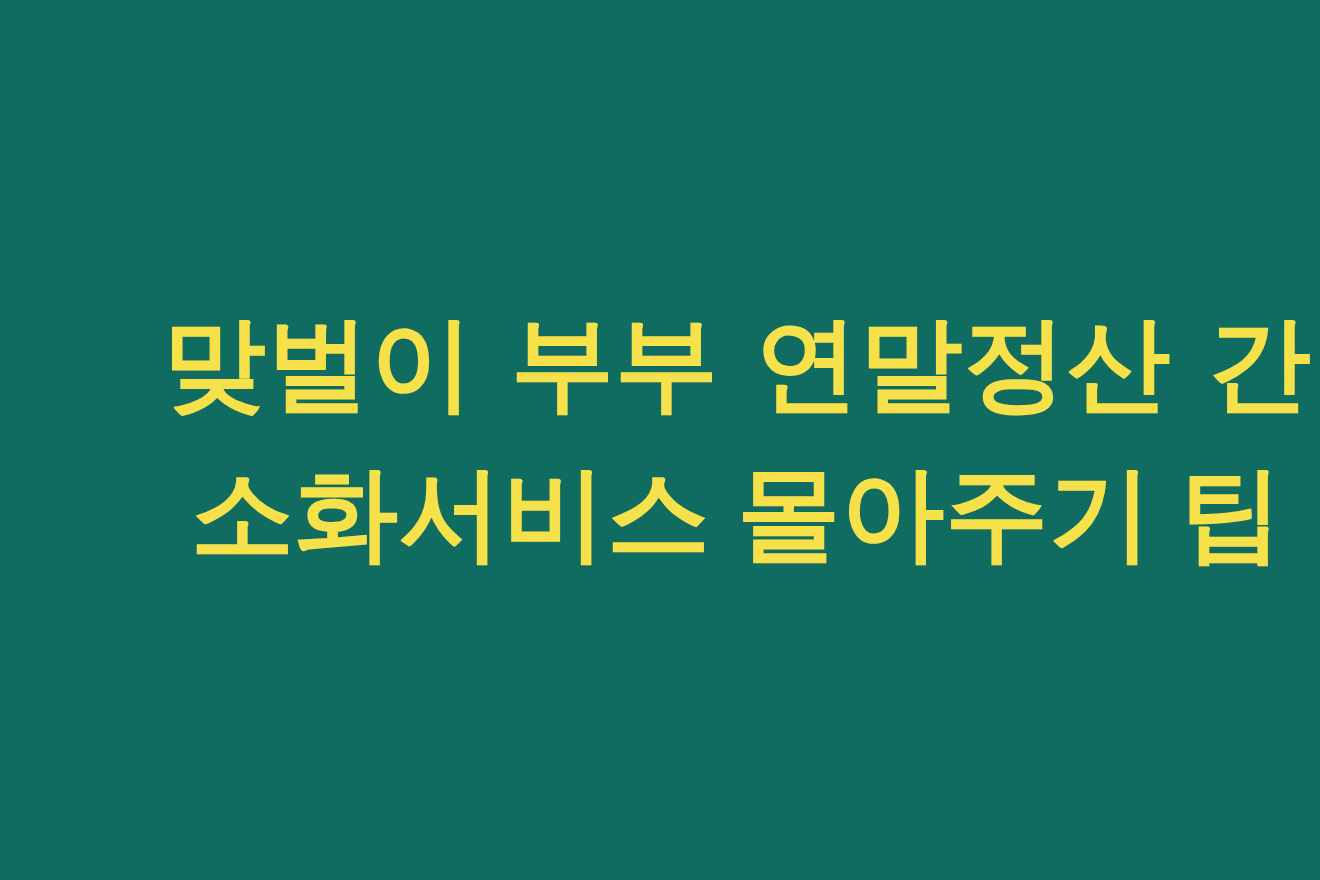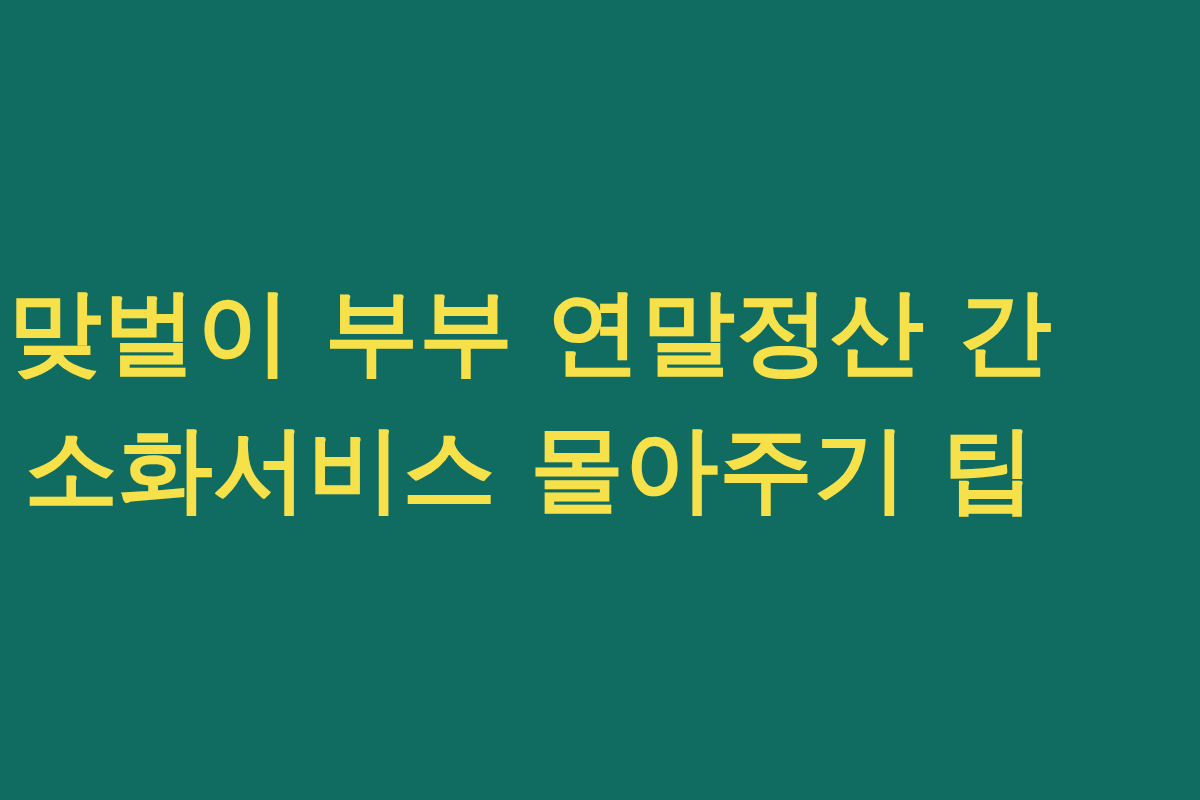--- a/index.html
+++ b/index.html
@@ -15,21 +15,21 @@
     font-family: "DejaVu Sans", "Liberation Sans", sans-serif;
   }
 
   #banner {
     position: relative;
     width: 1200px;
     height: 800px;
     box-sizing: border-box;
     display: flex;
     align-items: center;
-    justify-content: flex-start;
+    justify-content: flex-end;
     background: #106b61;
   }
 
   #title-block {
     width: 1060px;
     text-align: center;
     user-select: none;
   }
 
   .title-line {
@@ -44,16 +44,16 @@
     text-rendering: optimizeLegibility;
   }
 </style>
 </head>
 <body>
 
 <div id="banner" style="background: rgb(16, 107, 97);">
 
   <div id="title-block">
     <span class="title-line" style="color: rgb(247, 225, 74);">맞벌이 부부 연말정산 간</span>
-    <span class="title-line" style="color: rgb(247, 225, 74);">소화서비스 몰아주기 팁</span>
+    <span class="title-line" style="color: rgb(247, 225, 74); font-family: Liberation Serif, serif;">소화서비스 몰아주기 팁</span>
   </div>
 
 </div>
 
 </body></html>

